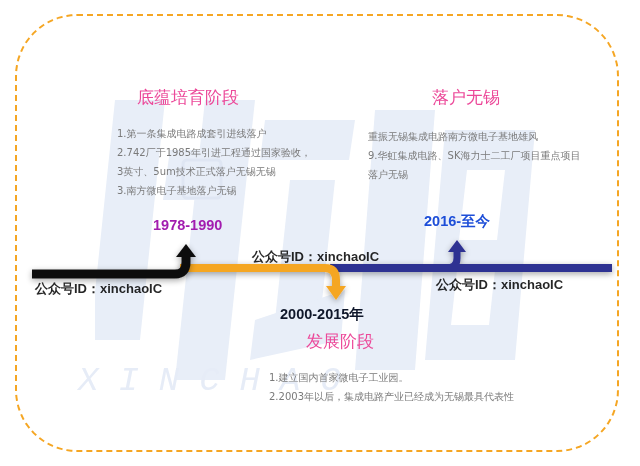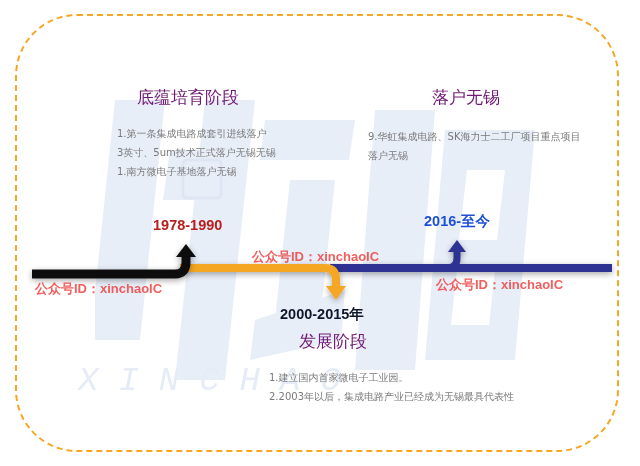--- a/index.html
+++ b/index.html
@@ -15,33 +15,33 @@
     .watermark-big {
       position: absolute; left: 95px; top: 90px; width: 470px; height: 290px;
       pointer-events: none;
     }
     .wm-letters {
       position: absolute; left: 78px; top: 362px;
       font-family: Liberation Mono, monospace; font-size: 34px; letter-spacing: 20px;
       color: #e6ecf7; font-style: italic; font-weight: 300;
     }
     .stage-title {
-      position: absolute; font-size: 17px; color: #701a75; font-weight: 500;
+      position: absolute; font-size: 17px; color: #ec4899; font-weight: 500;
     }
     .stage-list {
       position: absolute; font-size: 10px; color: #7a7a7a; line-height: 19px;
       margin: 4px; padding: 0; list-style: none;
     }
     .period {
       position: absolute; font-family: "Liberation Sans", sans-serif;
       font-weight: bold; font-size: 14.5px;
     }
     .wm-text {
       position: absolute; font-family: "Liberation Sans", sans-serif; font-weight: bold;
-      font-size: 13px; color: #ef4444; opacity: 0.85;
+      font-size: 13px; color: #000000; opacity: 0.85;
     }
     svg.timeline { position: absolute; left: 0; top: 0; }
   </style>
 </head>
 <body>
 
 <div class="frame"></div>
 
 <svg class="watermark-big" viewBox="0 0 470 290">
   <g fill="#e8eef8">
@@ -94,30 +94,32 @@
   </g>
 </svg>
 
 <div class="wm-text" style="left:35px;top:280px;">公众号ID：xinchaoIC</div>
 <div class="wm-text" style="left:252px;top:248px;">公众号ID：xinchaoIC</div>
 <div class="wm-text" style="left:436px;top:276px;">公众号ID：xinchaoIC</div>
 
 <div class="stage-title" style="left:137px;top:86px;">底蕴培育阶段</div>
 <ul class="stage-list" style="left:113px;top:120px;">
   <li>1.第一条集成电路成套引进线落户</li>
+  <li>2.742厂于1985年引进工程通过国家验收，</li>
   <li>3英寸、5um技术正式落户无锡无锡</li>
-  <li>1.南方微电子基地落户无锡</li>
+  <li>3.南方微电子基地落户无锡</li>
 </ul>
-<div class="period" style="left:153px;top:217px;color:#b91c1c;">1978-1990</div>
+<div class="period" style="left:153px;top:217px;color:#a21caf;">1978-1990</div>
 
 <div class="stage-title" style="left:432px;top:86px;">落户无锡</div>
 <ul class="stage-list" style="left:364px;top:123px;">
+  <li>重振无锡集成电路南方微电子基地雄风</li>
   <li>9.华虹集成电路、SK海力士二工厂项目重点项目</li>
   <li>落户无锡</li>
 </ul>
 <div class="period" style="left:424px;top:212px;color:#1d4ed8;">2016-至今</div>
 
 <div class="period" style="left:280px;top:305px;color:#0f172a;">2000-2015年</div>
-<div class="stage-title" style="left:299px;top:330px;text-align:center;">发展阶段</div>
+<div class="stage-title" style="left:306px;top:330px;text-align:center;">发展阶段</div>
 <ul class="stage-list" style="left:265px;top:364px;">
   <li>1.建立国内首家微电子工业园。</li>
   <li>2.2003年以后，集成电路产业已经成为无锡最具代表性</li>
 </ul>
 
 </body></html>

